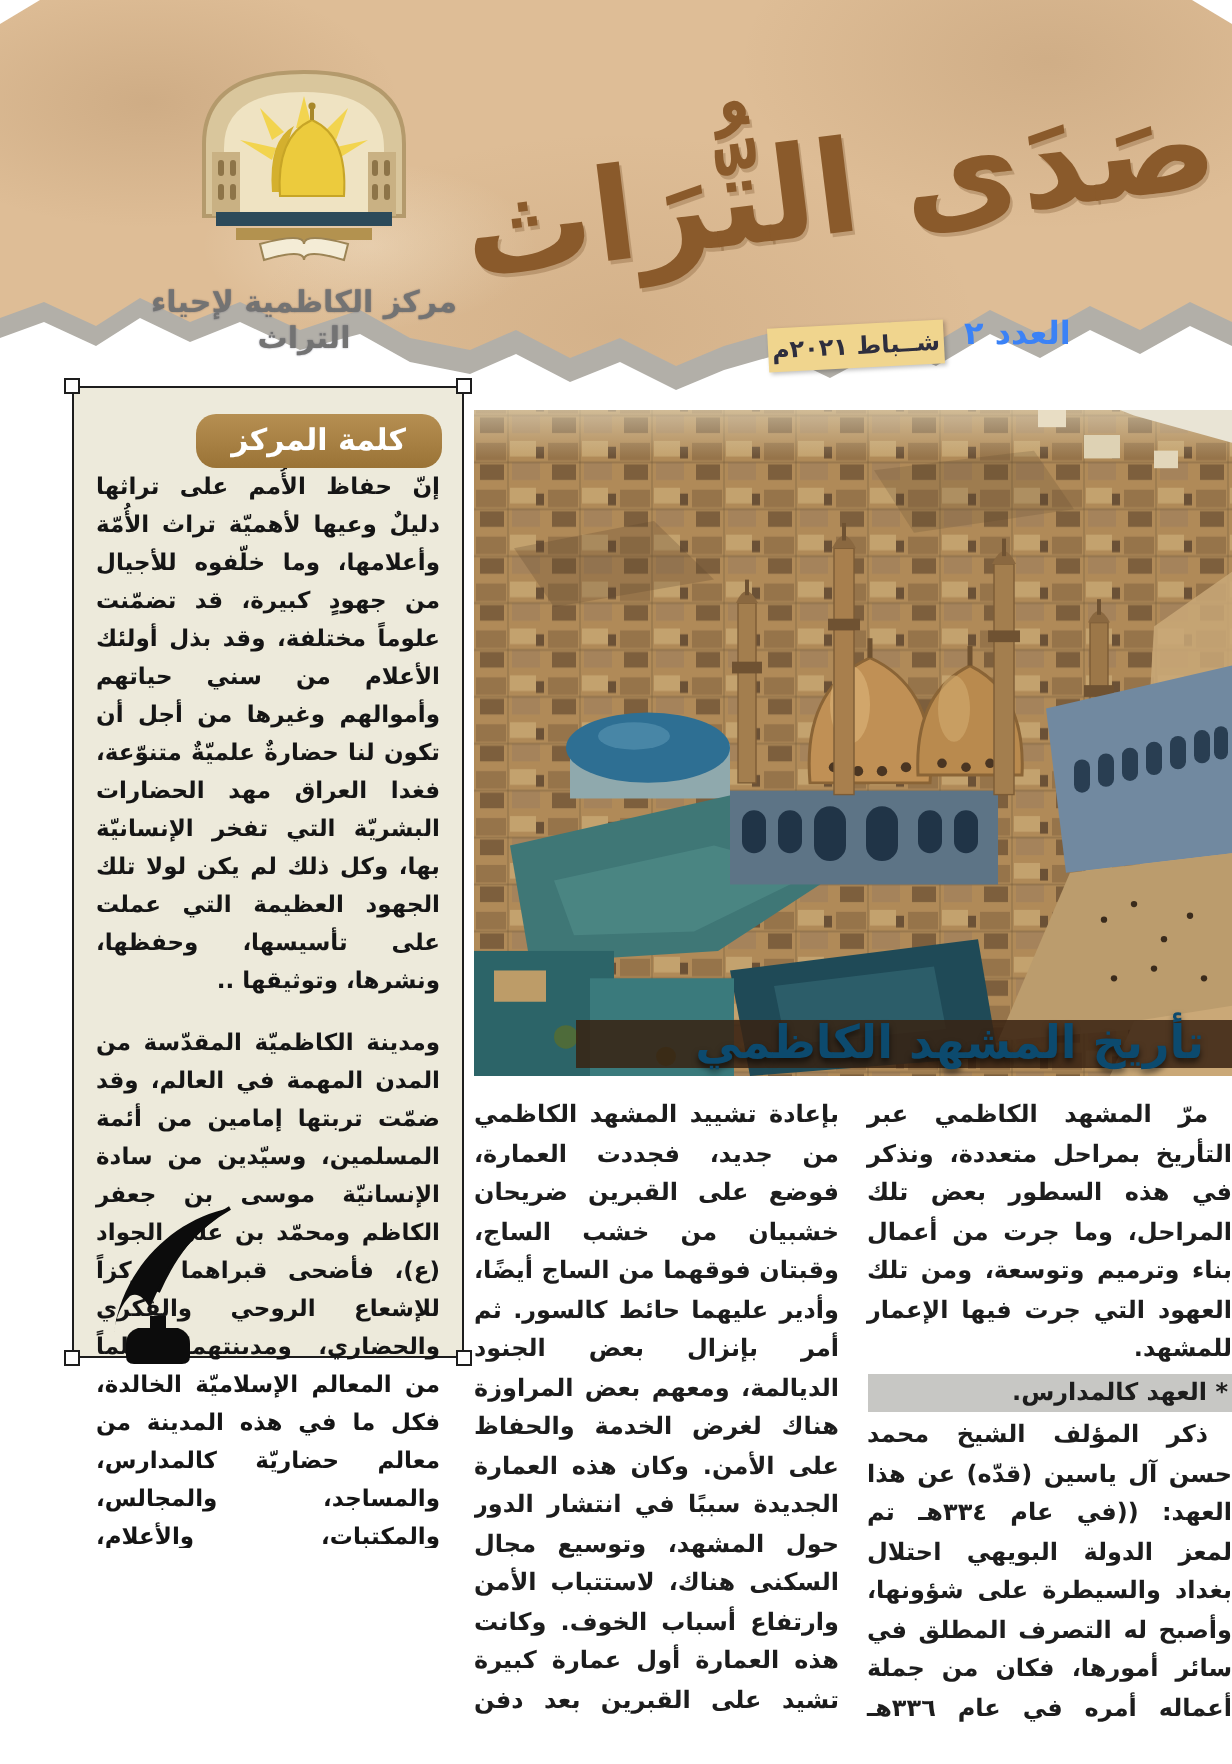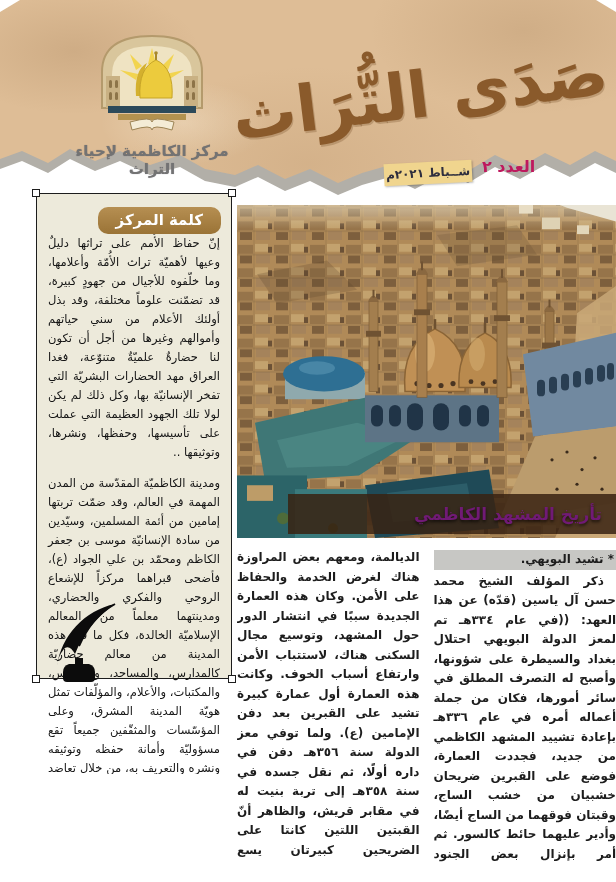--- a/index.html
+++ b/index.html
@@ -33,39 +33,39 @@
     position:absolute;left:245px;top:30px;width:350px;height:130px;z-index:6;
     display:flex;align-items:center;justify-content:center;
     font-size:64px;font-weight:bold;color:#8a5a2b;
     transform:rotate(-7deg);
     text-shadow:1px 2px 0 rgba(100,60,20,.25);
     white-space:nowrap;
   }
   
   .issue-no{
     position:absolute;left:482px;top:157px;z-index:7;
-    font-size:16px;font-weight:bold;color:#be185d;
+    font-size:16px;font-weight:bold;color:#3b82f6;
   }
   .date-tag{
     position:absolute;left:384px;top:162px;z-index:7;
     width:88px;height:22px;background:#f0d58e;
     transform:rotate(-3deg);
     display:flex;align-items:center;justify-content:center;
     font-size:12px;font-weight:bold;color:#2e2e3e;
     box-shadow:1px 1px 2px rgba(0,0,0,.25);
   }
   
   .photo{position:absolute;left:237px;top:196px;width:379px;height:342px;z-index:2;overflow:hidden;}
   .photo svg{display:block;width:379px;height:342px;}
   .caption{
-    position:absolute;left:51px;right:0;bottom:4px;height:40px;
+    position:absolute;left:51px;right:0;bottom:4px;height:24px;
     background:rgba(56,34,18,.85);
     display:flex;align-items:center;
     padding-right:14px;box-sizing:border-box;
-    color:#701a75;font-size:17px;font-weight:bold;
+    color:#0c4a6e;font-size:23px;font-weight:bold;
     text-shadow:0 2px 3px rgba(0,0,0,.6);
   }
   
   .center-box{
     position:absolute;left:36px;top:193px;width:196px;height:486px;z-index:6;
     background:#edeadb;border:1.6px solid #1d1d1d;box-sizing:border-box;
   }
   .corner-sq{
     position:absolute;width:8px;height:8px;background:#fff;
     border:1.6px solid #1d1d1d;box-sizing:border-box;
@@ -78,21 +78,21 @@
     border-radius:10px;padding:4px 18px 5px 18px;
     color:#fff;font-size:15px;font-weight:bold;
   }
   .box-title{
     margin:10px 0 4px 0;text-align:center;
     font-size:25px;font-weight:bold;color:#241708;
   }
   .box-text{
     padding:0 11px;height:540px;overflow:hidden;
     font-size:11.5px;line-height:19px;color:#151515;
-    text-align:justify;font-weight:400;
+    text-align:justify;font-weight:700;
   }
   .box-text p{margin:0 0 12px 0;}
   .quill{position:absolute;left:8px;bottom:-6px;z-index:8;}
   
   .article-cols{
     position:absolute;left:237px;top:548px;width:379px;height:320px;
     column-count:2;column-gap:14px;column-fill:auto;
     overflow:hidden;direction:rtl;
     font-size:12px;line-height:19.5px;color:#1d1d1d;
     font-weight:bold;text-align:justify;
@@ -299,15 +299,16 @@
   </div>
   <svg class="quill" width="80" height="84" viewBox="0 0 80 84">
     <path d="M12,66 C16,36 40,10 70,4 C50,18 38,34 30,54 C27,49 24,46 20,48 C16,52 13,58 12,66 Z" fill="#0c0c0c"></path>
     <path d="M70,4 C52,14 42,28 34,46" stroke="#0c0c0c" stroke-width="2" fill="none"></path>
     <rect x="30" y="58" width="8" height="8" fill="#0c0c0c"></rect>
     <path d="M24,64 h20 q6,2 6,8 v6 q0,4 -4,4 h-24 q-4,0 -4,-4 v-6 q0,-6 6,-8 Z" fill="#0c0c0c"></path>
   </svg>
 </div>
 
 <div class="article-cols">
-  <div class="a-h">* تشيد البويهي.</div>
+  <p class="a-p1">مرّ المشهد الكاظمي عبر التأريخ بمراحل متعددة، ونذكر في هذه السطور بعض تلك المراحل، وما جرت من أعمال بناء وترميم وتوسعة، ومن تلك العهود التي جرت فيها الإعمار للمشهد.</p>
+  <div class="a-h">* العهد كالمدارس.</div>
   <p class="a-p2">ذكر المؤلف الشيخ محمد حسن آل ياسين (قدّه) عن هذا العهد: ((في عام ٣٣٤هـ تم لمعز الدولة البويهي احتلال بغداد والسيطرة على شؤونها، وأصبح له التصرف المطلق في سائر أمورها، فكان من جملة أعماله أمره في عام ٣٣٦هـ بإعادة تشييد المشهد الكاظمي من جديد، فجددت العمارة، فوضع على القبرين ضريحان خشبيان من خشب الساج، وقبتان فوقهما من الساج أيضًا، وأدير عليهما حائط كالسور. ثم أمر بإنزال بعض الجنود الديالمة، ومعهم بعض المراوزة هناك لغرض الخدمة والحفاظ على الأمن. وكان هذه العمارة الجديدة سببًا في انتشار الدور حول المشهد، وتوسيع مجال السكنى هناك، لاستتباب الأمن وارتفاع أسباب الخوف. وكانت هذه العمارة أول عمارة كبيرة تشيد على القبرين بعد دفن الإمامين (ع). ولما توفي معز الدولة سنة ٣٥٦هـ دفن في داره أولًا، ثم نقل جسده في سنة ٣٥٨هـ إلى تربة بنيت له في مقابر قريش، والظاهر أنّ القبتين اللتين كانتا على الضريحين كبيرتان يسع فضائهما عددًا كبيرًا من المصلين والزائرين، كما تشعر به رواية الصدوق في زيارة الإمامين (ع)، ورواية الذهبي في احتفالات عيد الغدير سنة ٣٥٣هـ)).</p>
 </div>
 
 </body></html>

